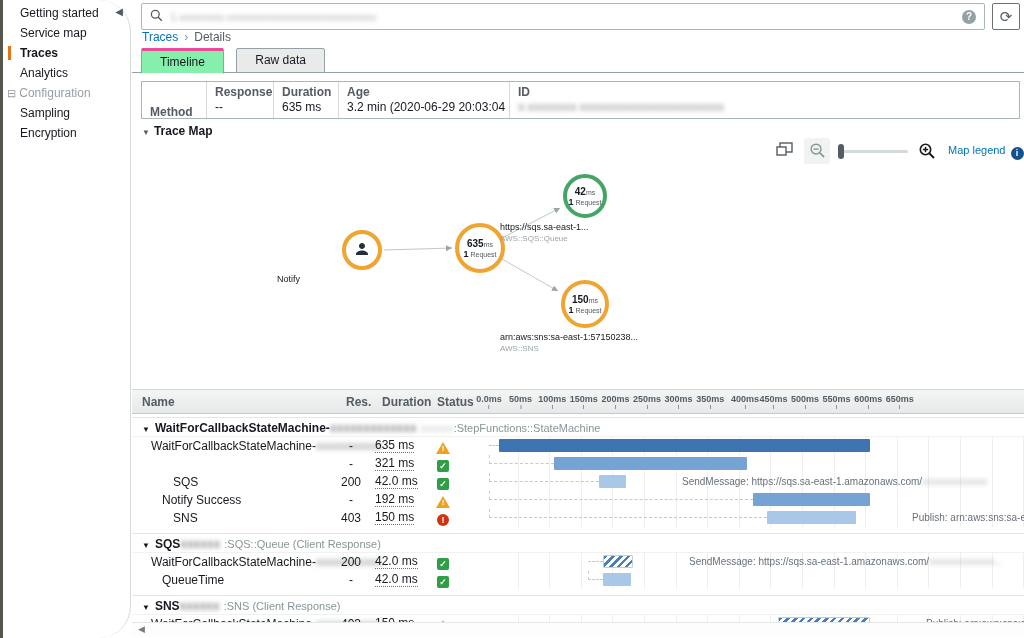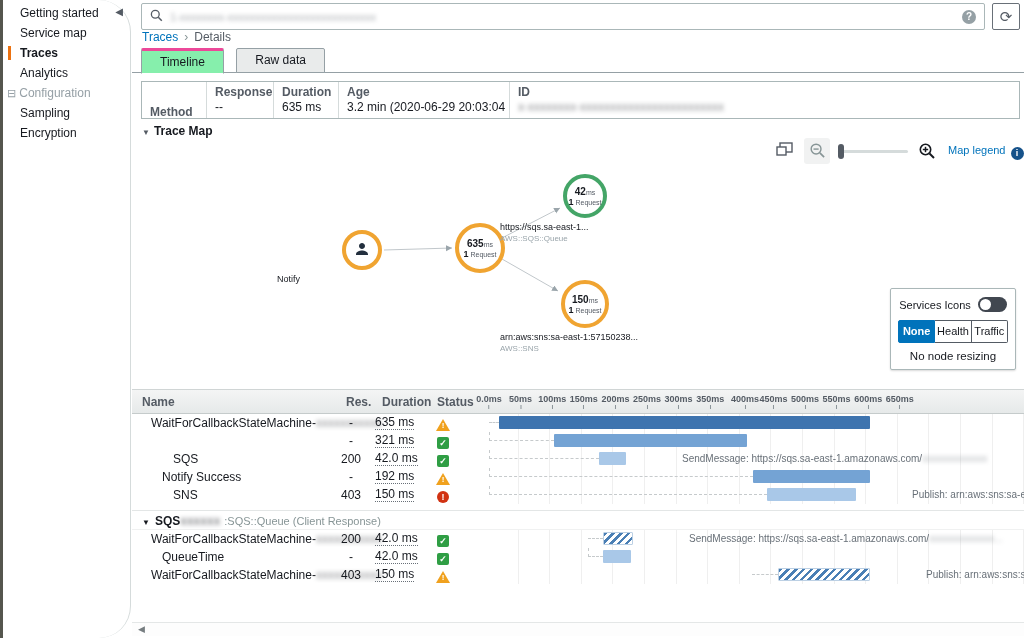--- a/index.html
+++ b/index.html
@@ -253,34 +253,20 @@
         <div class="node" style="left: 429px; top: 147px; width: 48px; height: 48px; border: 4px solid rgb(240, 164, 49);">
           <div class="nv">150<span>ms</span></div>
           <div class="nr"><b>1</b> Request</div>
         </div>
         <div class="node-label" style="left: 368px; top: 199px;">
           <div class="l1">arn:aws:sns:sa-east-1:57150238...</div>
           <div class="l2">AWS::SNS</div>
         </div>
       </div>
 
-    <div class="svc-panel">
-      <div class="svc-row1">
-        <span>Services Icons</span>
-        <span class="toggle">
-            <span class="knob"></span>
-          </span>
-      </div>
-      <div class="btn-group">
-        <span class="bg-btn sel">None</span>
-        <span class="bg-btn">Health</span>
-        <span class="bg-btn">Traffic</span>
-      </div>
-      <div class="svc-note">No node resizing</div>
-    </div>
 
     <div class="tl-header">
       <span class="col" style="left:10px">Name</span>
       <span class="col" style="left:214px">Res.</span>
       <span class="col" style="left:250px">Duration</span>
       <span class="col" style="left:305px">Status</span>
       <span style="position:absolute;left:355px;top:0;right:0;bottom:0" id="tick-rail">
           <span class="tick" style="left: 2px;">0.0ms</span>
           <span class="tick" style="left: 33.6px; text-align: center;">50ms</span>
           <span class="tick" style="left: 65.2px;">100ms</span>
@@ -292,20 +278,21 @@
           <span class="tick" style="left: 258px; text-align: center;">400ms</span>
           <span class="tick" style="left: 286.4px;">450ms</span>
           <span class="tick" style="left: 318px;">500ms</span>
           <span class="tick" style="left: 349.6px;">550ms</span>
           <span class="tick" style="left: 381.2px;">600ms</span>
           <span class="tick" style="left: 412.8px;">650ms</span>
         </span>
     </div>
 
     <div class="tl-body" id="tl-body">
+        <div class="grp-header" style="margin-top: 3px;"><span class="car">▼</span><span class="gname">WaitForCallbackStateMachine-</span><span class="gname rd">xxxxxxxxxxxxx</span><span class="gtype"><span class="rd">xxxxxx</span><span>:StepFunctions::StateMachine</span></span></div>
         <div class="trow">
           <span class="nm" style="left: 19px;"><span>WaitForCallbackStateMachine-</span><span class="rd">xxxxxxxxxxx</span></span>
           <span class="res">-</span>
           <span class="dur"><span>635 ms</span></span>
           <span class="st"><span class="ic-warn">!</span></span>
           <span class="tl-cell">
             <span class="conn-h" style="left: 2px; width: 10px;"></span>
             <span class="bar dark" style="left: 12px; width: 371px;"></span>
           </span>
         </div>
@@ -370,20 +357,21 @@
           <span class="nm" style="left: 30px;"><span>QueueTime</span></span>
           <span class="res">-</span>
           <span class="dur"><span>42.0 ms</span></span>
           <span class="st"><span class="ic-ok">✓</span></span>
           <span class="tl-cell">
             <span class="conn-v" style="left: 101px;"></span>
             <span class="conn-h" style="left: 101px; width: 15px;"></span>
             <span class="bar light" style="left: 116px; width: 28px;"></span>
           </span>
         </div>
+        <div class="grp-header" style="margin-top: 6px;"><span class="car">▼</span><span class="gname">SNS</span><span class="gname rd">xxxxxx</span><span class="gtype"><span>:SNS (Client Response)</span></span></div>
         <div class="trow">
           <span class="nm" style="left: 19px;"><span>WaitForCallbackStateMachine-</span><span class="rd">xxxxxxxxxxx</span></span>
           <span class="res">403</span>
           <span class="dur"><span>150 ms</span></span>
           <span class="st"><span class="ic-warn">!</span></span>
           <span class="tl-cell">
             <span class="conn-h" style="left: 265px; width: 26px;"></span>
             <span class="bar hatched" style="left: 291px; width: 92px;"></span>
             <span class="bar-label" style="left: 391px;"><span>Publish: arn:aws:sns:sa-east-1:</span></span>
           </span>

